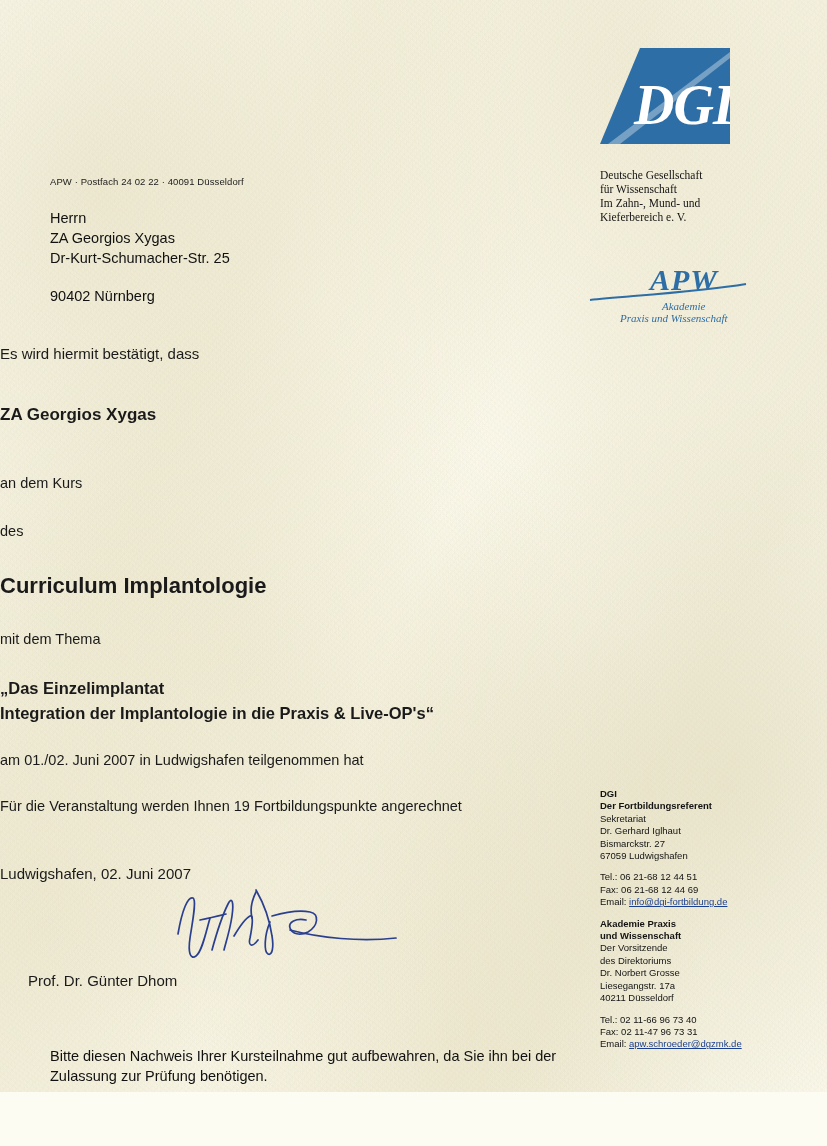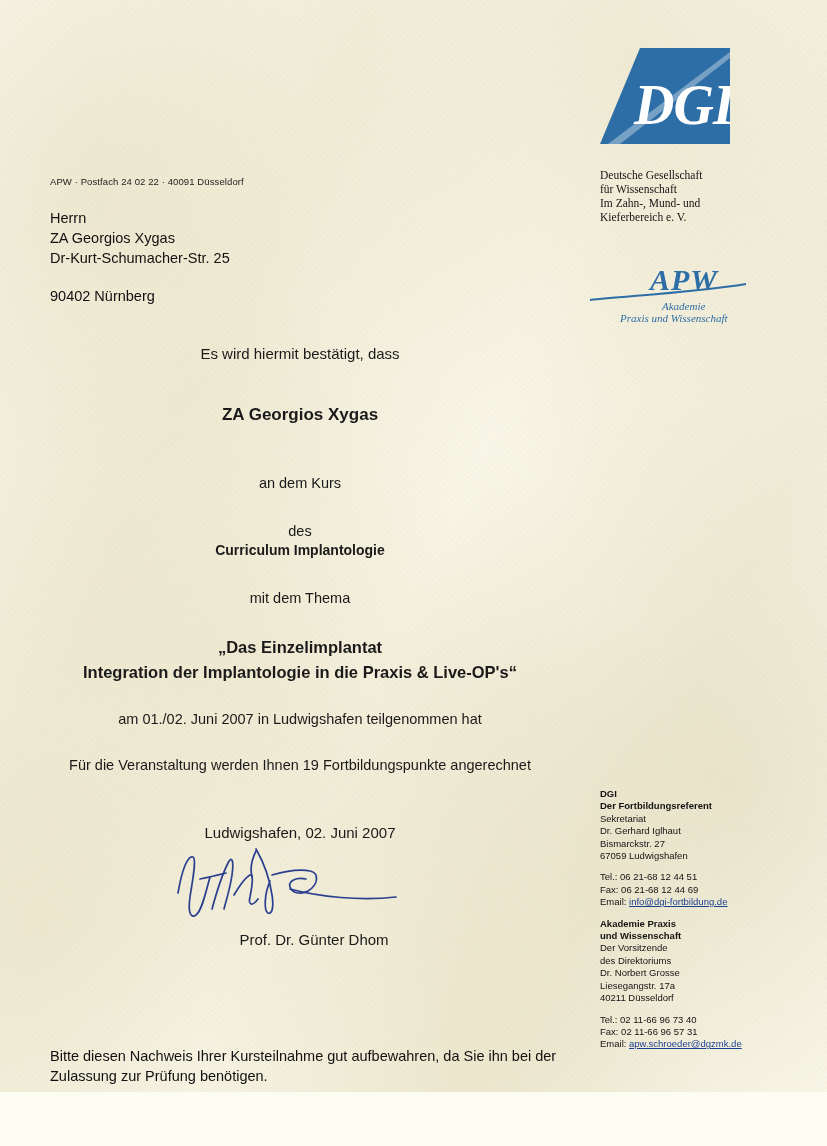--- a/index.html
+++ b/index.html
@@ -93,29 +93,29 @@
   .recipient .city {
     margin-top: 18px;
   }
 
   
   .body-block {
     position: absolute;
     left: 0;
     top: 340px;
     width: 600px;
-    text-align: center;
+    text-align: left;
   }
   .line { line-height: 1.35; }
   .l-intro      { font-size: 15px; margin-top: 4px; }
   .l-name       { font-size: 17px; font-weight: bold; margin-top: 40px; }
   .l-andemkurs  { font-size: 14.5px; margin-top: 47px; }
   .l-course     { font-size: 16.5px; font-weight: bold; margin-top: 28px; }
   .l-des        { font-size: 14.5px; margin-top: 28px; }
-  .l-curriculum { font-size: 14px; font-weight: bold; }
+  .l-curriculum { font-size: 22px; font-weight: bold; margin-top: 30px; }
   .l-thema      { font-size: 14.5px; margin-top: 29px; }
   .l-topic1     { font-size: 16.5px; font-weight: bold; margin-top: 27px; }
   .l-topic2     { font-size: 16.5px; font-weight: bold; margin-top: 3px; }
   .l-date-place { font-size: 14.5px; margin-top: 27px; }
   .l-points     { font-size: 14.5px; margin-top: 25px; line-height: 1.45; }
 
   .signature-date {
     font-size: 15px;
     margin-top: 48px;
   }
@@ -263,20 +263,20 @@
       <div class="b">Akademie Praxis</div>
       <div class="b">und Wissenschaft</div>
       <div>Der Vorsitzende</div>
       <div>des Direktoriums</div>
       <div>Dr. Norbert Grosse</div>
       <div>Liesegangstr. 17a</div>
       <div>40211 Düsseldorf</div>
     </div>
     <div class="blk">
       <div>Tel.: 02 11-66 96 73 40</div>
-      <div>Fax: 02 11-66 96 57 31</div>
+      <div>Fax: 02 11-47 96 73 31</div>
       <div>
         <span>Email:</span>
         <span class="mail">apw.schroeder@dgzmk.de</span>
       </div>
     </div>
   </div>
 </div>
 
 </body></html>

